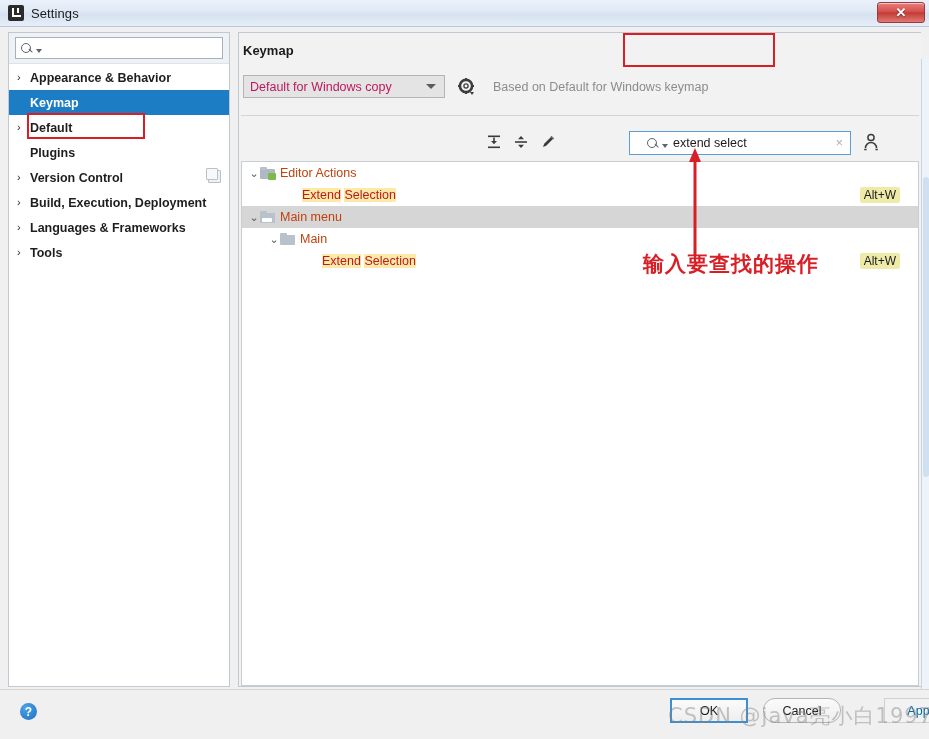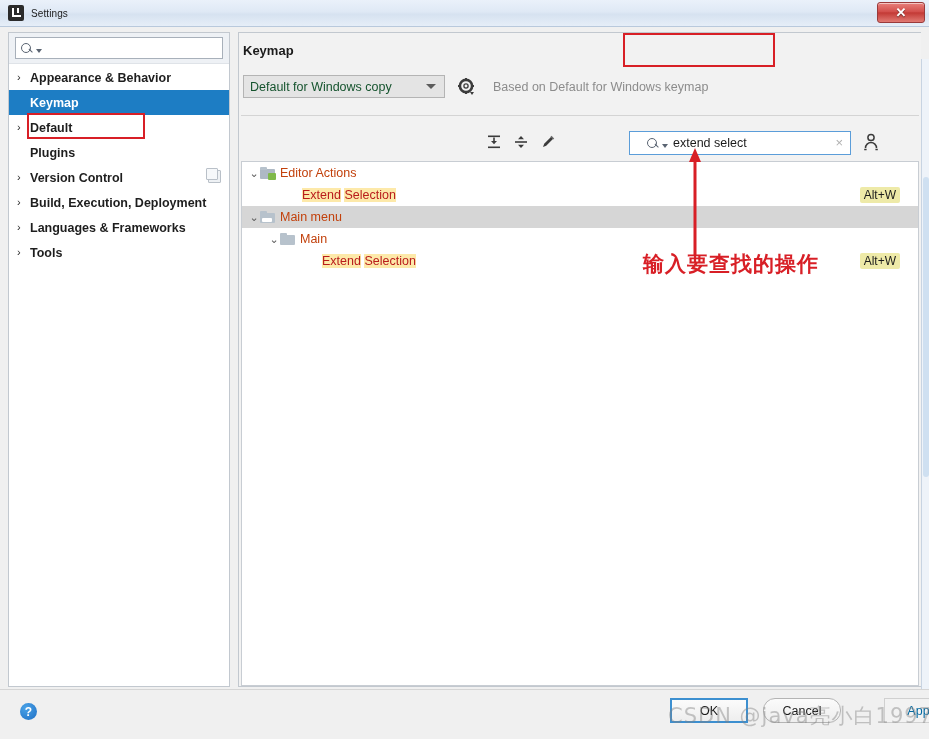--- a/index.html
+++ b/index.html
@@ -36,21 +36,21 @@
   }
   .win-icon::after {
     content: ""; position: absolute; left: 4px; top: 10px;
     width: 9px; height: 2px; background: #ffffff;
   }
   .win-icon i {
     position: absolute; left: 9px; top: 3px; width: 2px; height: 5px;
     background: #ffffff; display: block;
   }
   .title-text {
-    font-size: 10px; color: #1b1b1b; letter-spacing: .1px;
+    font-size: 13px; color: #1b1b1b; letter-spacing: .1px;
   }
   .close-btn {
     position: absolute; right: 4px; top: 2px;
     width: 48px; height: 21px;
     border: 1px solid #9a3a3a;
     border-radius: 3px;
     background: linear-gradient(#e8807c 0%, #d3504d 45%, #c33a36 52%, #e17a73 100%);
     display: flex; align-items: center; justify-content: center;
     box-shadow: inset 0 1px 0 rgba(255,255,255,.55);
   }
@@ -147,21 +147,21 @@
     font-size: 13px; font-weight: bold; color: #1b1b1b;
   }
   .keymap-row {
     position: absolute; left: 4px; top: 42px;
     display: flex; align-items: center;
   }
   .combo {
     width: 202px; height: 23px;
     background: #e4e4e4; border: 1px solid #b4b4b4;
     display: flex; align-items: center; padding: 2px 6px;
-    font-size: 12.5px; color: #14532d; position: relative;
+    font-size: 12.5px; color: #be185d; position: relative;
   }
   .combo .combo-caret {
     position: absolute; right: 8px; top: 8px;
     width: 0; height: 0;
     border-left: 5px solid transparent;
     border-right: 5px solid transparent;
     border-top: 5px solid #5c5c5c;
   }
   .gear {
     margin-left: 13px; position: relative;

